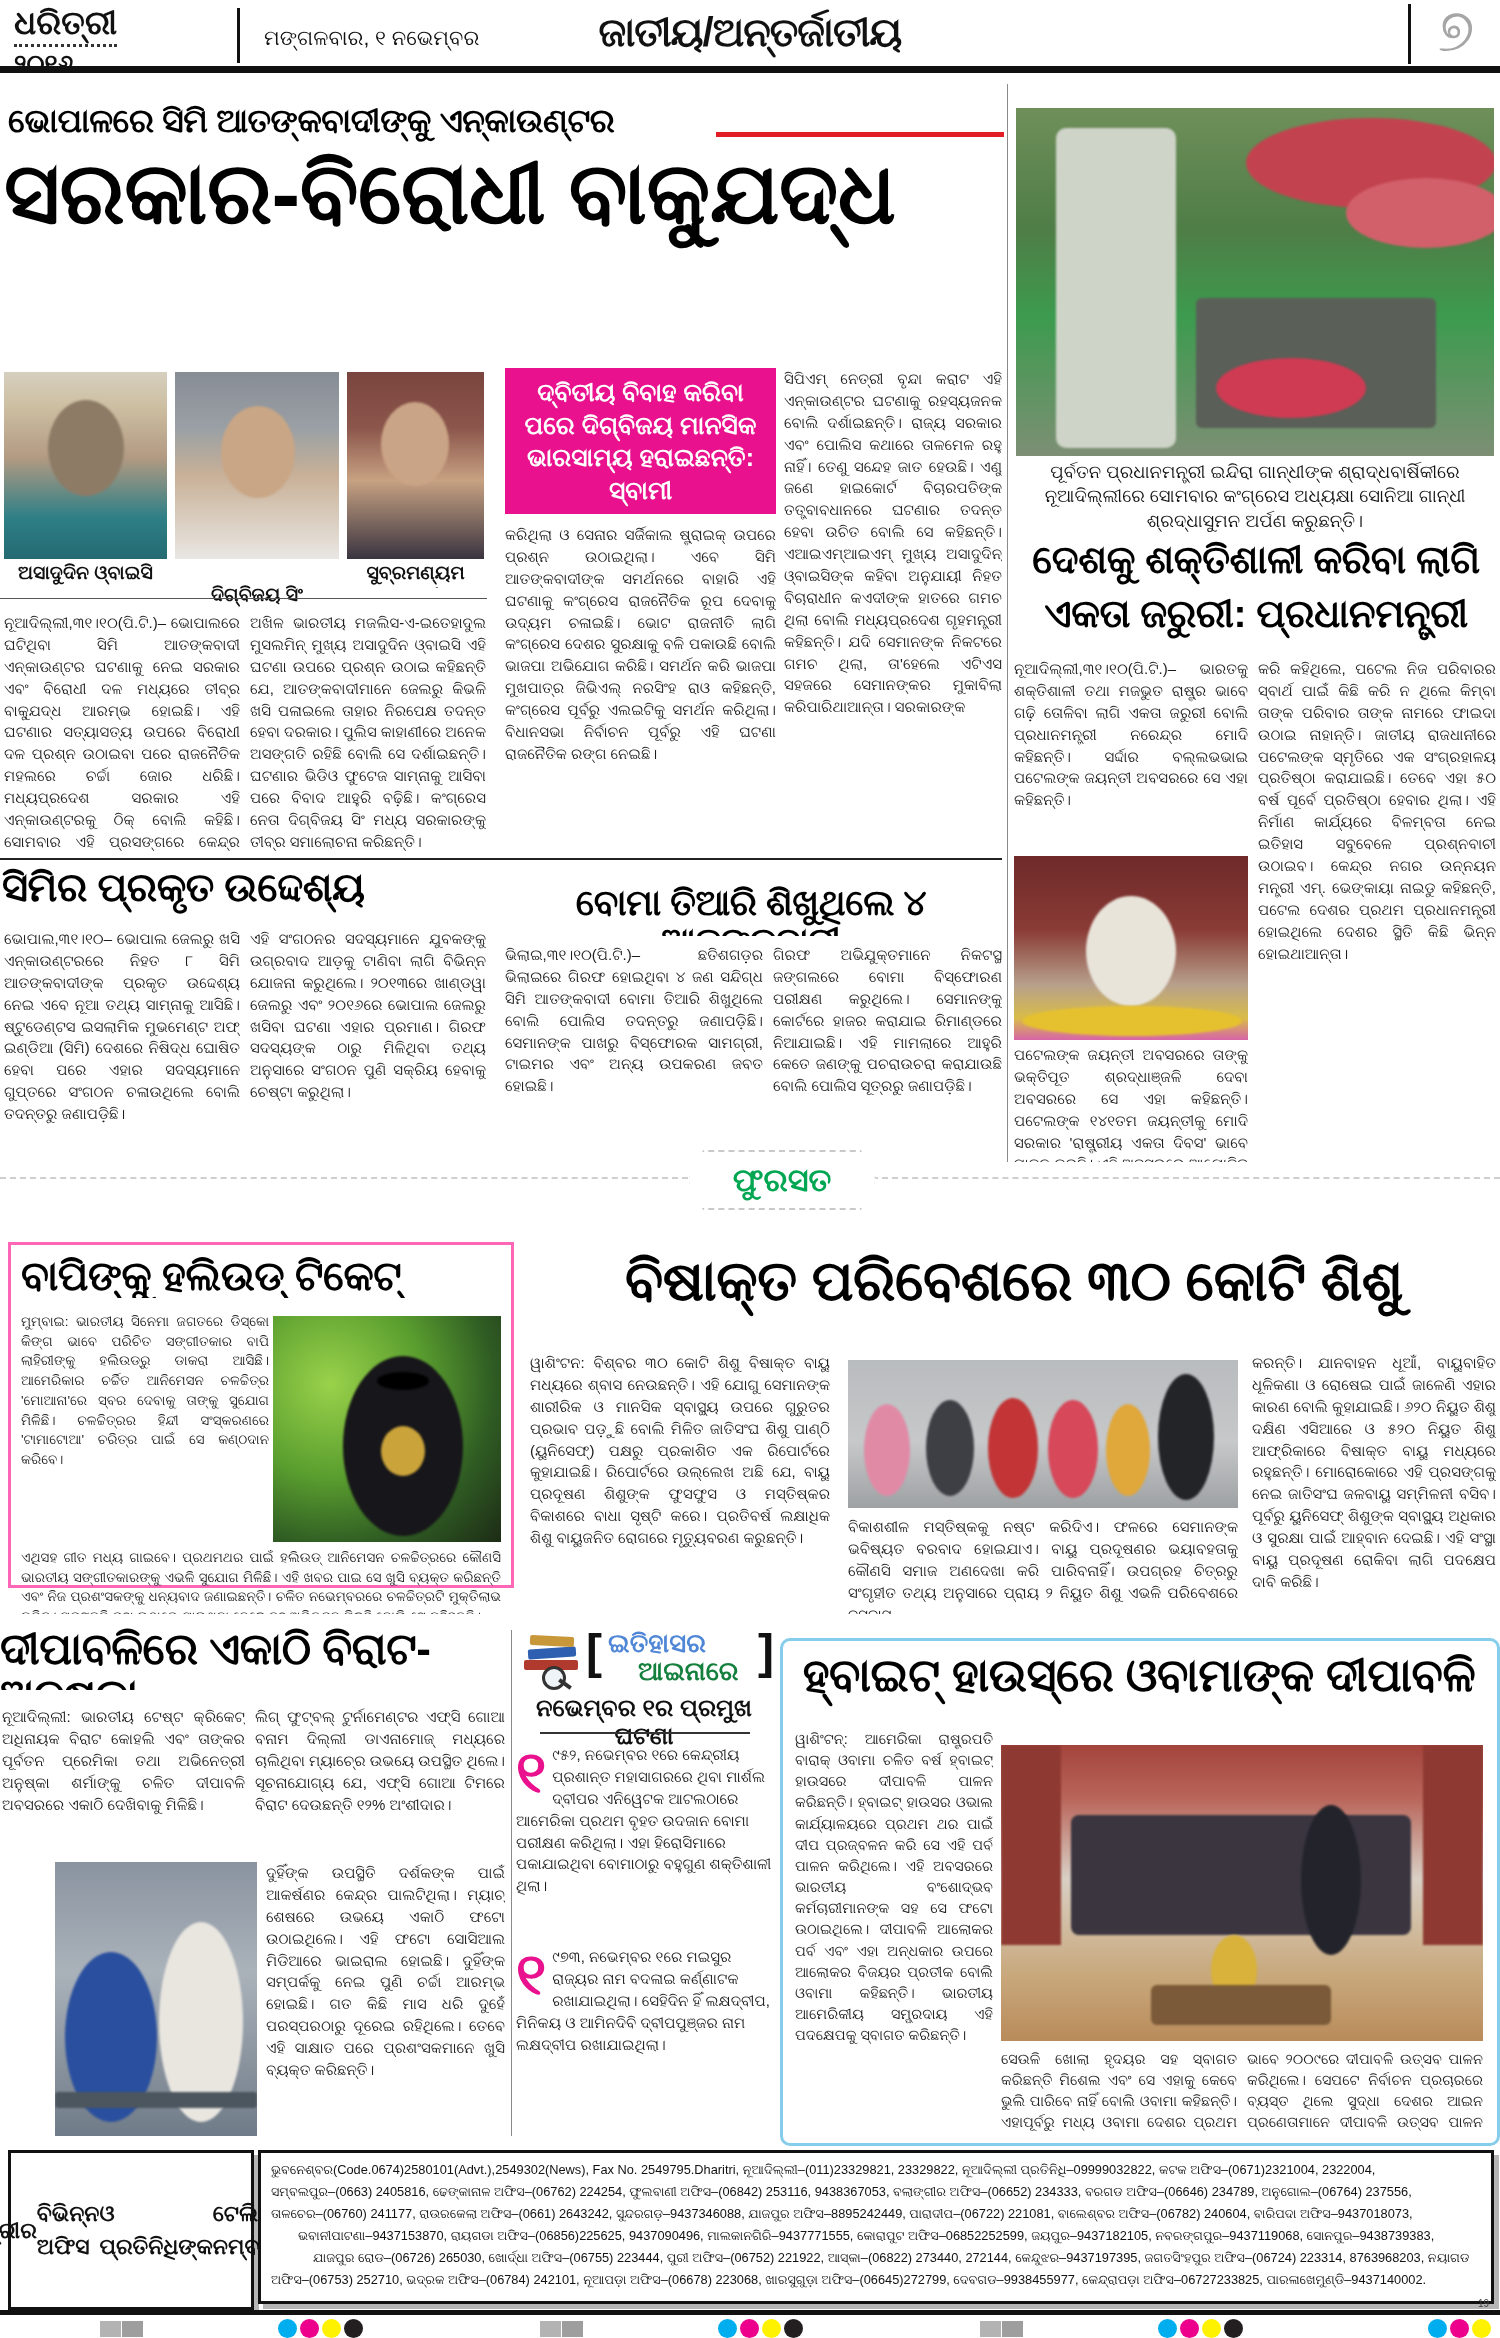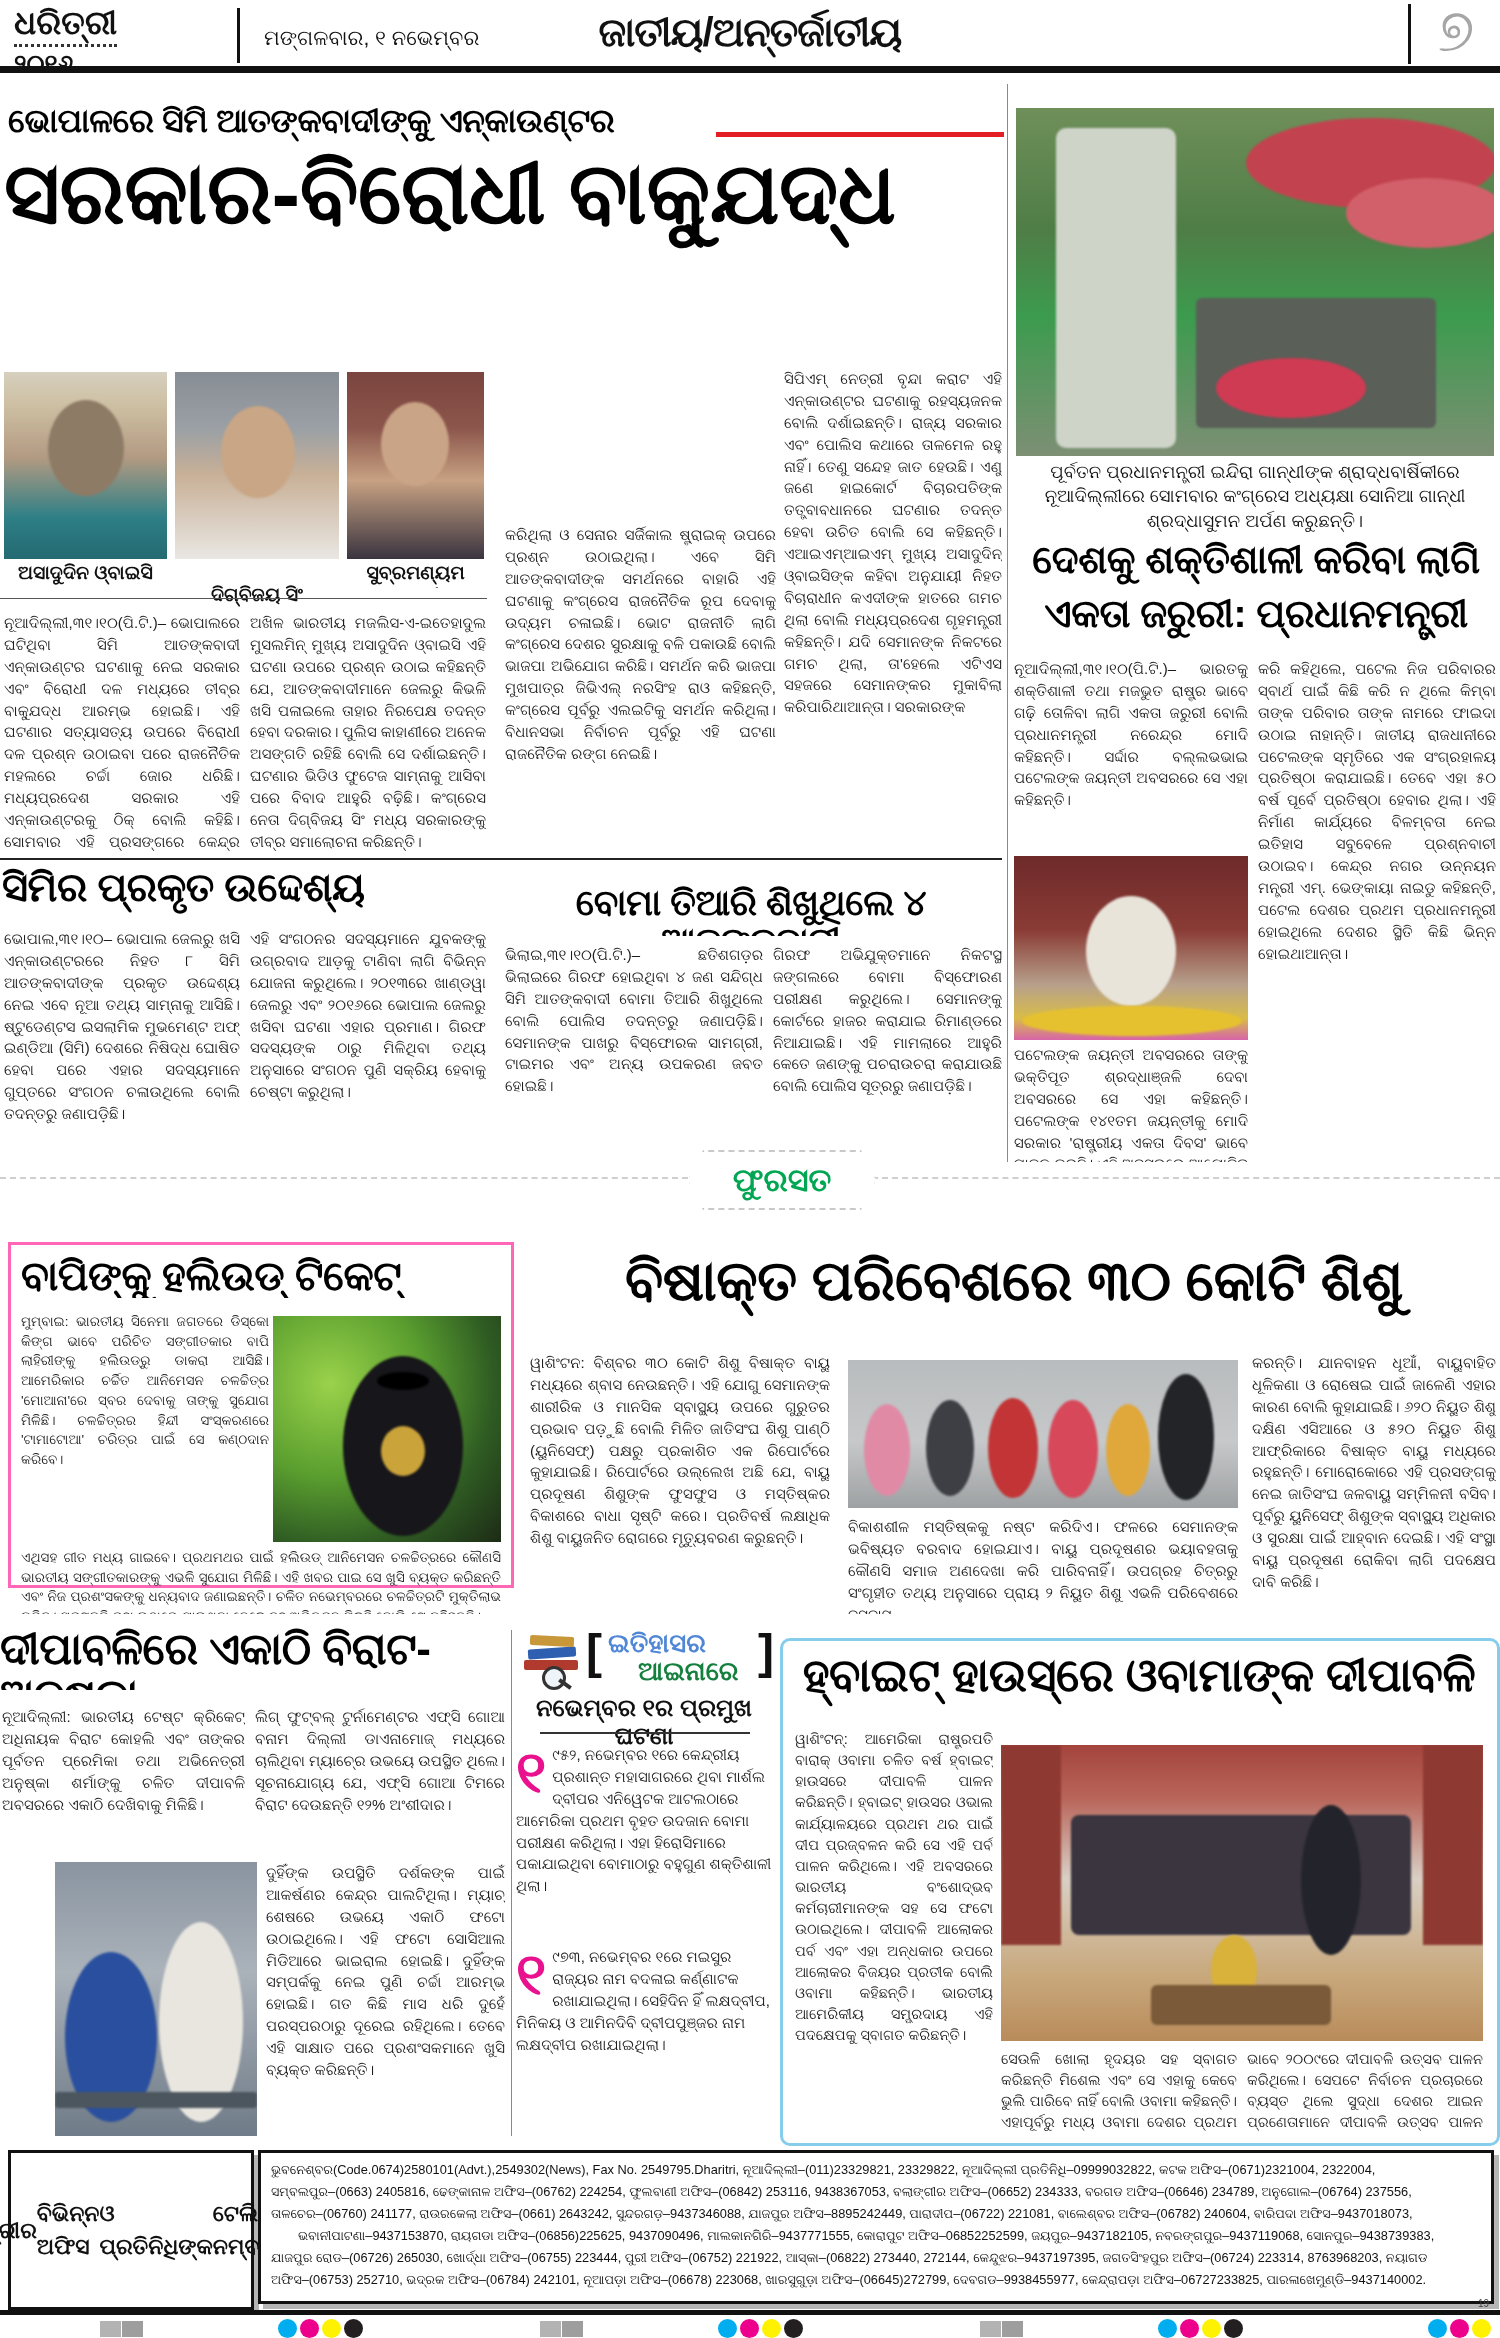--- a/index.html
+++ b/index.html
@@ -44,20 +44,23 @@
     <div class="blob" style="left:46px;top:34px;width:74px;height:92px;background:#c9a685;"></div>
   </div>
   <div class="abs ph" style="left:347px;top:372px;width:137px;height:187px;background:linear-gradient(180deg,#7a453e 0%,#8c564c 30%,#c7a182 58%,#3a3440 100%);">
     <div class="blob" style="left:34px;top:30px;width:68px;height:84px;background:#caa486;"></div>
   </div>
   <div class="abs cap" style="left:4px;top:562px;width:163px;height:26px;">ଅସାଦୁଦିନ ଓ୍ବାଇସି</div>
   <div class="abs cap" style="left:175px;top:584px;width:164px;height:26px;">ଦିଗ୍ବିଜୟ ସିଂ</div>
   <div class="abs cap" style="left:347px;top:562px;width:137px;height:26px;">ସୁବ୍ରମଣ୍ୟମ ସ୍ବାମୀ</div>
   <div class="abs" style="left:0;top:598px;width:487px;height:1px;background:#555;"></div>
 
+  <div class="abs" style="left:505px;top:368px;width:271px;height:146px;background:#e9118d;display:flex;align-items:center;justify-content:center;">
+    <div style="color:#fff;font-weight:bold;font-size:25px;line-height:1.3;text-align:center;padding:6px 10px;">ଦ୍ବିତୀୟ ବିବାହ କରିବା ପରେ ଦିଗ୍ବିଜୟ ମାନସିକ ଭାରସାମ୍ୟ ହରାଇଛନ୍ତି: ସ୍ବାମୀ</div>
+  </div>
 
   <div class="abs col" style="left:4px;top:612px;width:236px;height:242px;">ନୂଆଦିଲ୍ଲୀ,୩୧।୧୦(ପି.ଟି.)– ଭୋପାଲରେ ଘଟିଥିବା ସିମି ଆତଙ୍କବାଦୀ ଏନ୍କାଉଣ୍ଟର ଘଟଣାକୁ ନେଇ ସରକାର ଏବଂ ବିରୋଧୀ ଦଳ ମଧ୍ୟରେ ତୀବ୍ର ବାକ୍ଯୁଦ୍ଧ ଆରମ୍ଭ ହୋଇଛି। ଏହି ଘଟଣାର ସତ୍ୟାସତ୍ୟ ଉପରେ ବିରୋଧୀ ଦଳ ପ୍ରଶ୍ନ ଉଠାଇବା ପରେ ରାଜନୈତିକ ମହଲରେ ଚର୍ଚ୍ଚା ଜୋର ଧରିଛି। ମଧ୍ୟପ୍ରଦେଶ ସରକାର ଏହି ଏନ୍କାଉଣ୍ଟରକୁ ଠିକ୍ ବୋଲି କହିଛି। ସୋମବାର ଏହି ପ୍ରସଙ୍ଗରେ କେନ୍ଦ୍ର ଗୃହମନ୍ତ୍ରଣାଳୟ ରିପୋର୍ଟ ମଗାଇଛି। ଏଥିସହ ଘଟଣାର ସ୍ବତନ୍ତ୍ର ତଦନ୍ତ ଦାବି ଜୋର ଧରିଛି।</div>
   <div class="abs col" style="left:250px;top:612px;width:236px;height:242px;">ଅଖିଳ ଭାରତୀୟ ମଜଲିସ-ଏ-ଇତେହାଦୁଲ ମୁସଲମିନ୍ ମୁଖ୍ୟ ଅସାଦୁଦିନ ଓ୍ବାଇସି ଏହି ଘଟଣା ଉପରେ ପ୍ରଶ୍ନ ଉଠାଇ କହିଛନ୍ତି ଯେ, ଆତଙ୍କବାଦୀମାନେ ଜେଲରୁ କିଭଳି ଖସି ପଳାଇଲେ ତାହାର ନିରପେକ୍ଷ ତଦନ୍ତ ହେବା ଦରକାର। ପୁଲିସ କାହାଣୀରେ ଅନେକ ଅସଙ୍ଗତି ରହିଛି ବୋଲି ସେ ଦର୍ଶାଇଛନ୍ତି। ଘଟଣାର ଭିଡିଓ ଫୁଟେଜ ସାମ୍ନାକୁ ଆସିବା ପରେ ବିବାଦ ଆହୁରି ବଢ଼ିଛି। କଂଗ୍ରେସ ନେତା ଦିଗ୍ବିଜୟ ସିଂ ମଧ୍ୟ ସରକାରଙ୍କୁ ତୀବ୍ର ସମାଲୋଚନା କରିଛନ୍ତି।</div>
   <div class="abs col" style="left:505px;top:524px;width:271px;height:330px;">କରିଥିଲା ଓ ସେନାର ସର୍ଜିକାଲ ଷ୍ଟ୍ରାଇକ୍ ଉପରେ ପ୍ରଶ୍ନ ଉଠାଇଥିଲା। ଏବେ ସିମି ଆତଙ୍କବାଦୀଙ୍କ ସମର୍ଥନରେ ବାହାରି ଏହି ଘଟଣାକୁ କଂଗ୍ରେସ ରାଜନୈତିକ ରୂପ ଦେବାକୁ ଉଦ୍ୟମ ଚଳାଇଛି। ଭୋଟ ରାଜନୀତି ଲାଗି କଂଗ୍ରେସ ଦେଶର ସୁରକ୍ଷାକୁ ବଳି ପକାଉଛି ବୋଲି ଭାଜପା ଅଭିଯୋଗ କରିଛି। ସମର୍ଥନ କରି ଭାଜପା ମୁଖପାତ୍ର ଜିଭିଏଲ୍ ନରସିଂହ ରାଓ କହିଛନ୍ତି, କଂଗ୍ରେସ ପୂର୍ବରୁ ଏଲଇଟିକୁ ସମର୍ଥନ କରିଥିଲା। ବିଧାନସଭା ନିର୍ବାଚନ ପୂର୍ବରୁ ଏହି ଘଟଣା ରାଜନୈତିକ ରଙ୍ଗ ନେଇଛି।</div>
   <div class="abs col" style="left:784px;top:368px;width:218px;height:486px;">ସିପିଏମ୍ ନେତ୍ରୀ ବୃନ୍ଦା କରାଟ ଏହି ଏନ୍କାଉଣ୍ଟର ଘଟଣାକୁ ରହସ୍ୟଜନକ ବୋଲି ଦର୍ଶାଇଛନ୍ତି। ରାଜ୍ୟ ସରକାର ଏବଂ ପୋଲିସ କଥାରେ ତାଳମେଳ ରହୁ ନାହିଁ। ତେଣୁ ସନ୍ଦେହ ଜାତ ହେଉଛି। ଏଣୁ ଜଣେ ହାଇକୋର୍ଟ ବିଚାରପତିଙ୍କ ତତ୍ତ୍ବାବଧାନରେ ଘଟଣାର ତଦନ୍ତ ହେବା ଉଚିତ ବୋଲି ସେ କହିଛନ୍ତି। ଏଆଇଏମ୍ଆଇଏମ୍ ମୁଖ୍ୟ ଅସାଦୁଦିନ୍ ଓ୍ବାଇସିଙ୍କ କହିବା ଅନୁଯାୟୀ ନିହତ ବିଚାରାଧୀନ କଏଦୀଙ୍କ ହାତରେ ଗମଚ ଥିଲା ବୋଲି ମଧ୍ୟପ୍ରଦେଶ ଗୃହମନ୍ତ୍ରୀ କହିଛନ୍ତି। ଯଦି ସେମାନଙ୍କ ନିକଟରେ ଗମଚ ଥିଲା, ତା'ହେଲେ ଏଟିଏସ ସହଜରେ ସେମାନଙ୍କର ମୁକାବିଲା କରିପାରିଥାଆନ୍ତା। ସରକାରଙ୍କ</div>
 
   <div class="abs vrule" style="left:1007px;top:84px;height:1078px;"></div>
   <div class="abs" style="left:0;top:858px;width:1002px;height:2px;background:#222;"></div>
 
   <div class="abs ph" style="left:1016px;top:108px;width:478px;height:348px;background:linear-gradient(180deg,#6f8f5a 0%,#4f7d46 35%,#3c9b4e 60%,#7d8f74 100%);">
@@ -176,21 +179,21 @@
     <div style="font-size:22px;font-weight:bold;line-height:1.5;">ଧରିତ୍ରୀର</div>
     <div style="font-size:22px;font-weight:bold;line-height:1.5;">ବିଭିନ୍ନ ଅଫିସ</div>
     <div style="font-size:22px;font-weight:bold;line-height:1.5;">ଓ ପ୍ରତିନିଧିଙ୍କ</div>
     <div style="font-size:22px;font-weight:bold;line-height:1.5;">ଟେଲିଫୋନ ନମ୍ବର</div>
   </div>
   <div class="abs" style="left:258px;top:2150px;width:1236px;height:154px;border:3px solid #111;box-shadow:5px 5px 0 #b5b5b5;background:#fff;padding:6px 10px;box-sizing:border-box;overflow:hidden;">
     <div style="font-size:12.8px;line-height:1.72;white-space:nowrap;overflow:hidden;">ଭୁବନେଶ୍ବର(Code.0674)2580101(Advt.),2549302(News), Fax No. 2549795.Dharitri, ନୂଆଦିଲ୍ଲୀ–(011)23329821, 23329822, ନୂଆଦିଲ୍ଲୀ ପ୍ରତିନିଧି–09999032822, କଟକ ଅଫିସ–(0671)2321004, 2322004,</div>
     <div style="font-size:12.8px;line-height:1.72;white-space:nowrap;overflow:hidden;">ସମ୍ବଲପୁର–(0663) 2405816, ଢେଙ୍କାନାଳ ଅଫିସ–(06762) 224254, ଫୁଲବାଣୀ ଅଫିସ–(06842) 253116, 9438367053, ବଲାଙ୍ଗୀର ଅଫିସ–(06652) 234333, ବରଗଡ ଅଫିସ–(06646) 234789, ଅନୁଗୋଲ–(06764) 237556,</div>
     <div style="font-size:12.8px;line-height:1.72;white-space:nowrap;overflow:hidden;">ତାଳଚେର–(06760) 241177, ରାଉରକେଲା ଅଫିସ–(0661) 2643242, ସୁନ୍ଦରଗଡ଼–9437346088, ଯାଜପୁର ଅଫିସ–8895242449, ପାରାଦୀପ–(06722) 221081, ବାଲେଶ୍ବର ଅଫିସ–(06782) 240604, ବାରିପଦା ଅଫିସ–9437018073,</div>
     <div style="font-size:12.8px;line-height:1.72;white-space:nowrap;overflow:hidden;margin-left:27px;">ଭବାନୀପାଟଣା–9437153870, ରାୟଗଡା ଅଫିସ–(06856)225625, 9437090496, ମାଲକାନଗିରି–9437771555, କୋରାପୁଟ ଅଫିସ–06852252599, ଜୟପୁର–9437182105, ନବରଙ୍ଗପୁର–9437119068, ସୋନପୁର–9438739383,</div>
-    <div style="font-size:12.8px;line-height:1.72;white-space:nowrap;overflow:hidden;">ଯାଜପୁର ରୋଡ–(06726) 265030, ଖୋର୍ଦ୍ଧା ଅଫିସ–(06755) 223444, ପୁରୀ ଅଫିସ–(06752) 221922, ଆସ୍କା–(06822) 273440, 272144, କେନ୍ଦୁଝର–9437197395, ଜଗତସିଂହପୁର ଅଫିସ–(06724) 223314, 8763968203, ନୟାଗଡ</div>
+    <div style="font-size:12.8px;line-height:1.72;white-space:nowrap;overflow:hidden;margin-left:42px;">ଯାଜପୁର ରୋଡ–(06726) 265030, ଖୋର୍ଦ୍ଧା ଅଫିସ–(06755) 223444, ପୁରୀ ଅଫିସ–(06752) 221922, ଆସ୍କା–(06822) 273440, 272144, କେନ୍ଦୁଝର–9437197395, ଜଗତସିଂହପୁର ଅଫିସ–(06724) 223314, 8763968203, ନୟାଗଡ</div>
     <div style="font-size:12.8px;line-height:1.72;white-space:nowrap;overflow:hidden;">ଅଫିସ–(06753) 252710, ଭଦ୍ରକ ଅଫିସ–(06784) 242101, ନୂଆପଡ଼ା ଅଫିସ–(06678) 223068, ଖାରସୁଗୁଡ଼ା ଅଫିସ–(06645)272799, ଦେବଗଡ–9938455977, କେନ୍ଦ୍ରାପଡ଼ା ଅଫିସ–06727233825, ପାରଳାଖେମୁଣ୍ଡି–9437140002.</div>
   </div>
 
   <div class="abs" style="left:1478px;top:2298px;width:22px;height:12px;font-size:10px;color:#444;">19</div>
   <div class="abs rule" style="left:0;top:2310px;width:1500px;height:5px;"></div>
 
   <div>
     <div class="regsq" style="left:100px;background:#b3b3b3;"></div>
     <div class="regsq" style="left:122px;background:#9e9e9e;"></div>
     <div class="regdot" style="left:278px;background:#00aeef;"></div>

